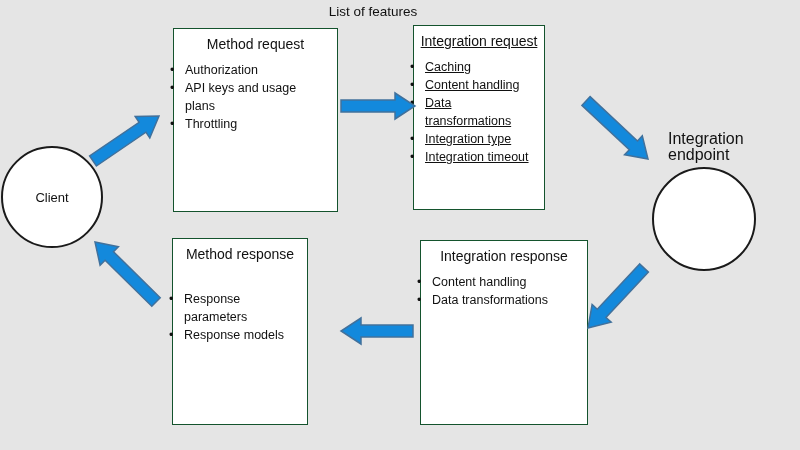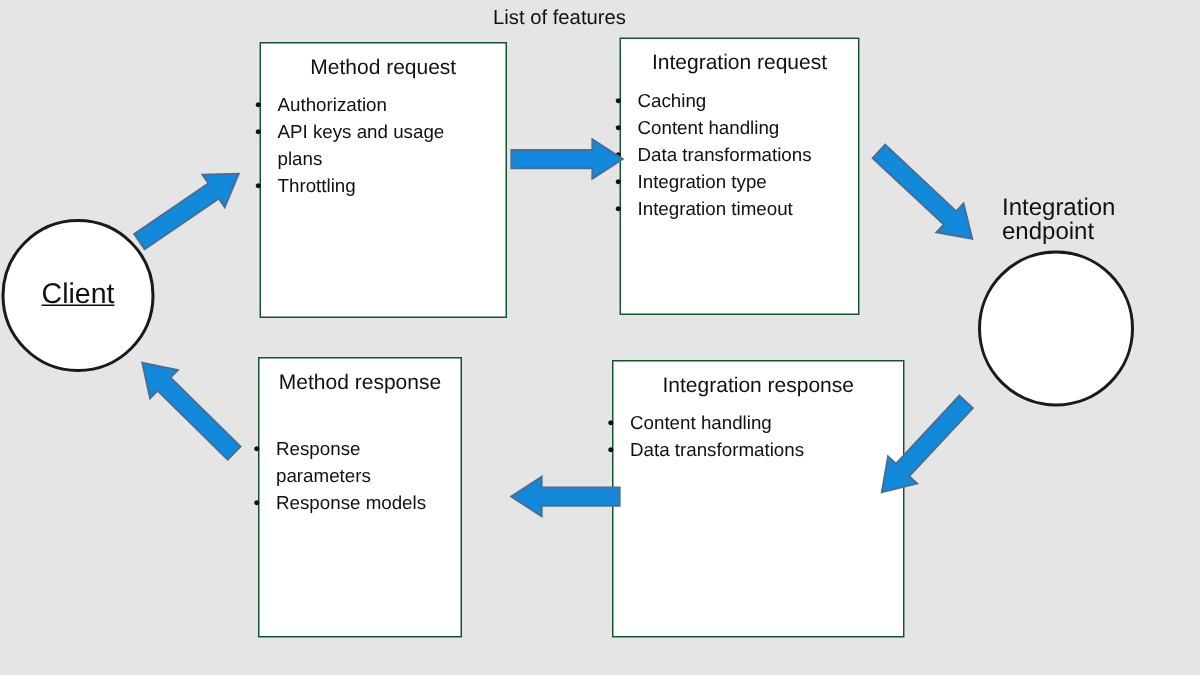--- a/index.html
+++ b/index.html
@@ -8,39 +8,39 @@
     font-family:"Liberation Sans",sans-serif;color:#111;
   }
   .diagram-title{
     position:absolute;top:4px;left:300px;width:146px;text-align:center;
     font-size:13.5px;color:#111;
   }
   .box{
     position:absolute;border:1px solid #14532d;background:#fff;box-sizing:border-box;
   }
   .box-method-request{left:173px;top:28px;width:165px;height:184px;}
-  .box-integration-request{left:413px;top:25px;width:160px;height:185px;}
+  .box-integration-request{left:413px;top:25px;width:132px;height:185px;text-decoration:underline;}
   .box-method-response{left:172px;top:238px;width:136px;height:187px;}
-  .box-integration-response{left:408px;top:240px;width:195px;height:185px;}
+  .box-integration-response{left:420px;top:240px;width:168px;height:185px;}
   .box-title{
     margin-top:7px;text-align:center;font-size:14px;color:#111;
   }
   ul.features{
     margin:9px 0 0 0;padding:0 6px 0 11px;list-style:none;
     font-size:12.5px;line-height:18px;color:#111;
   }
   ul.features.gap-top{margin-top:28px;}
   ul.features li{position:relative;max-width:122px;}
   ul.features li::before{content:"\2022";position:absolute;left:-15px;top:0;}
   .circle{
     position:absolute;border:2px solid #1a1a1a;border-radius:50%;background:#fff;
     box-sizing:border-box;display:flex;align-items:center;justify-content:center;
   }
   .circle-client{left:1px;top:146px;width:102px;height:102px;}
-  .circle-client span{font-size:19px;text-decoration:underline;}
+  .circle-client span{font-size:13px;}
   .circle-endpoint{left:652px;top:167px;width:104px;height:104px;}
   .endpoint-label{
     position:absolute;left:668px;top:131px;width:80px;
     font-size:16px;line-height:16px;text-align:left;
   }
   svg.arrow-layer{position:absolute;left:0;top:0;width:800px;height:450px;pointer-events:none;}
 </style>
 </head>
 <body>
 

